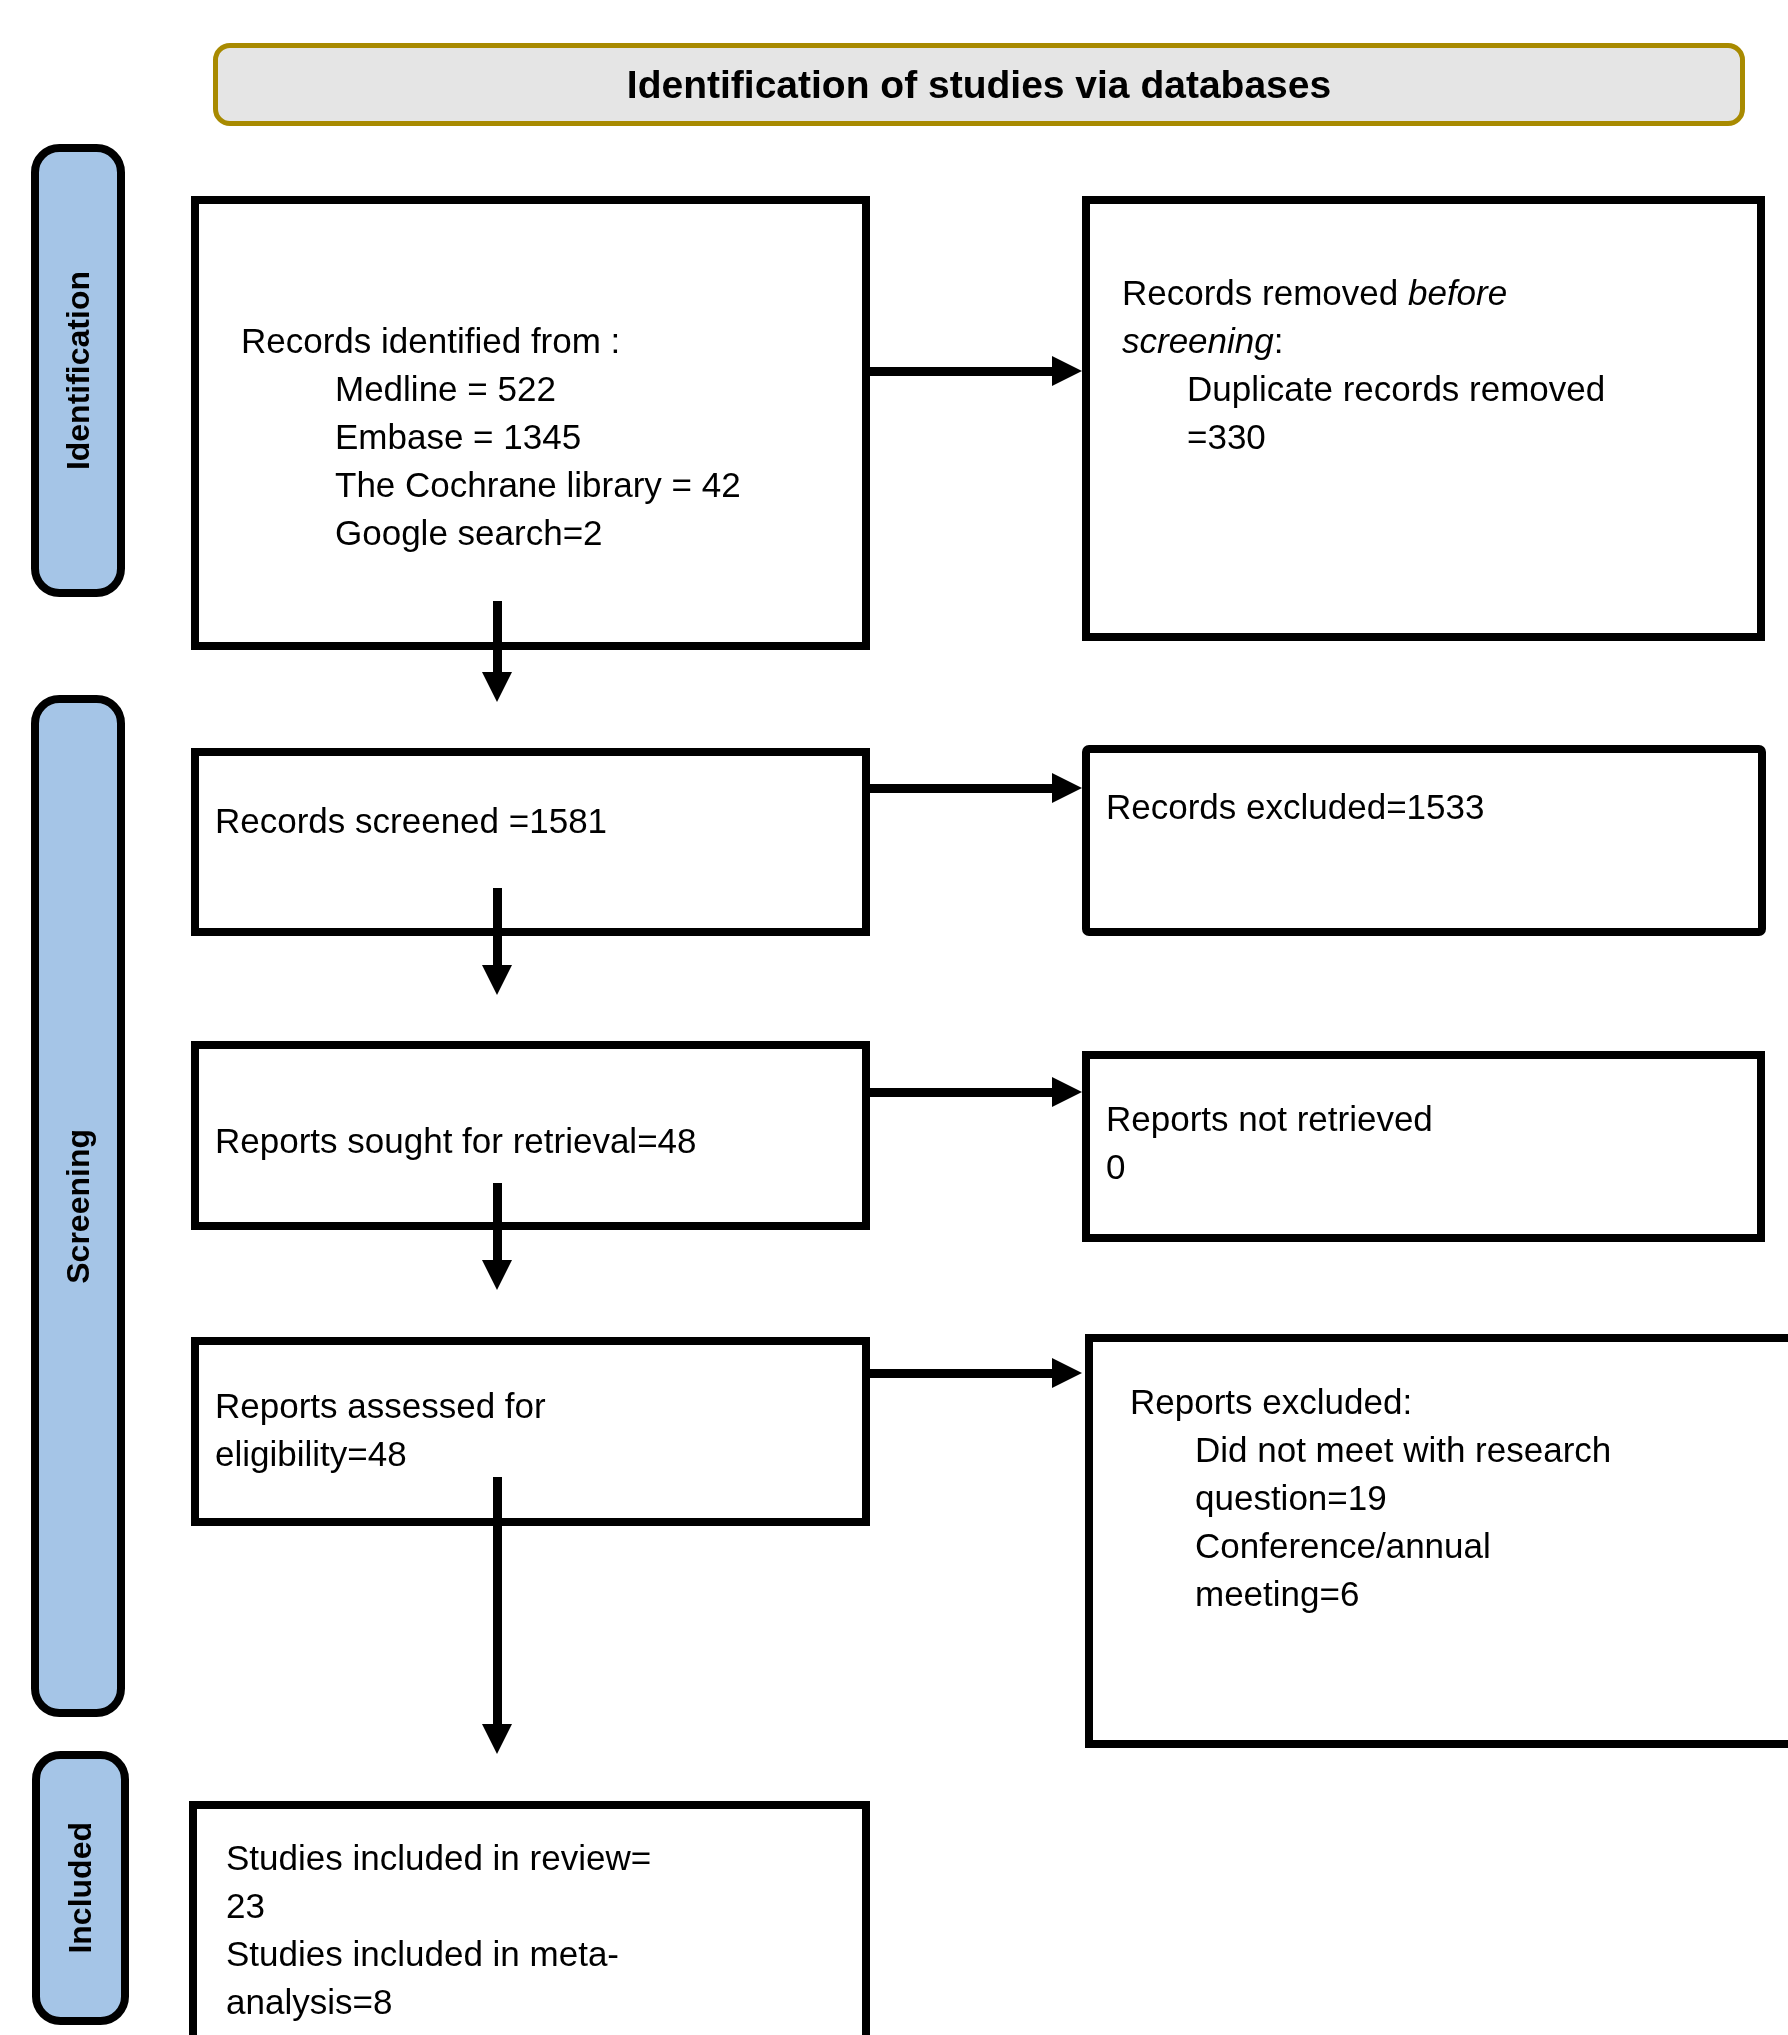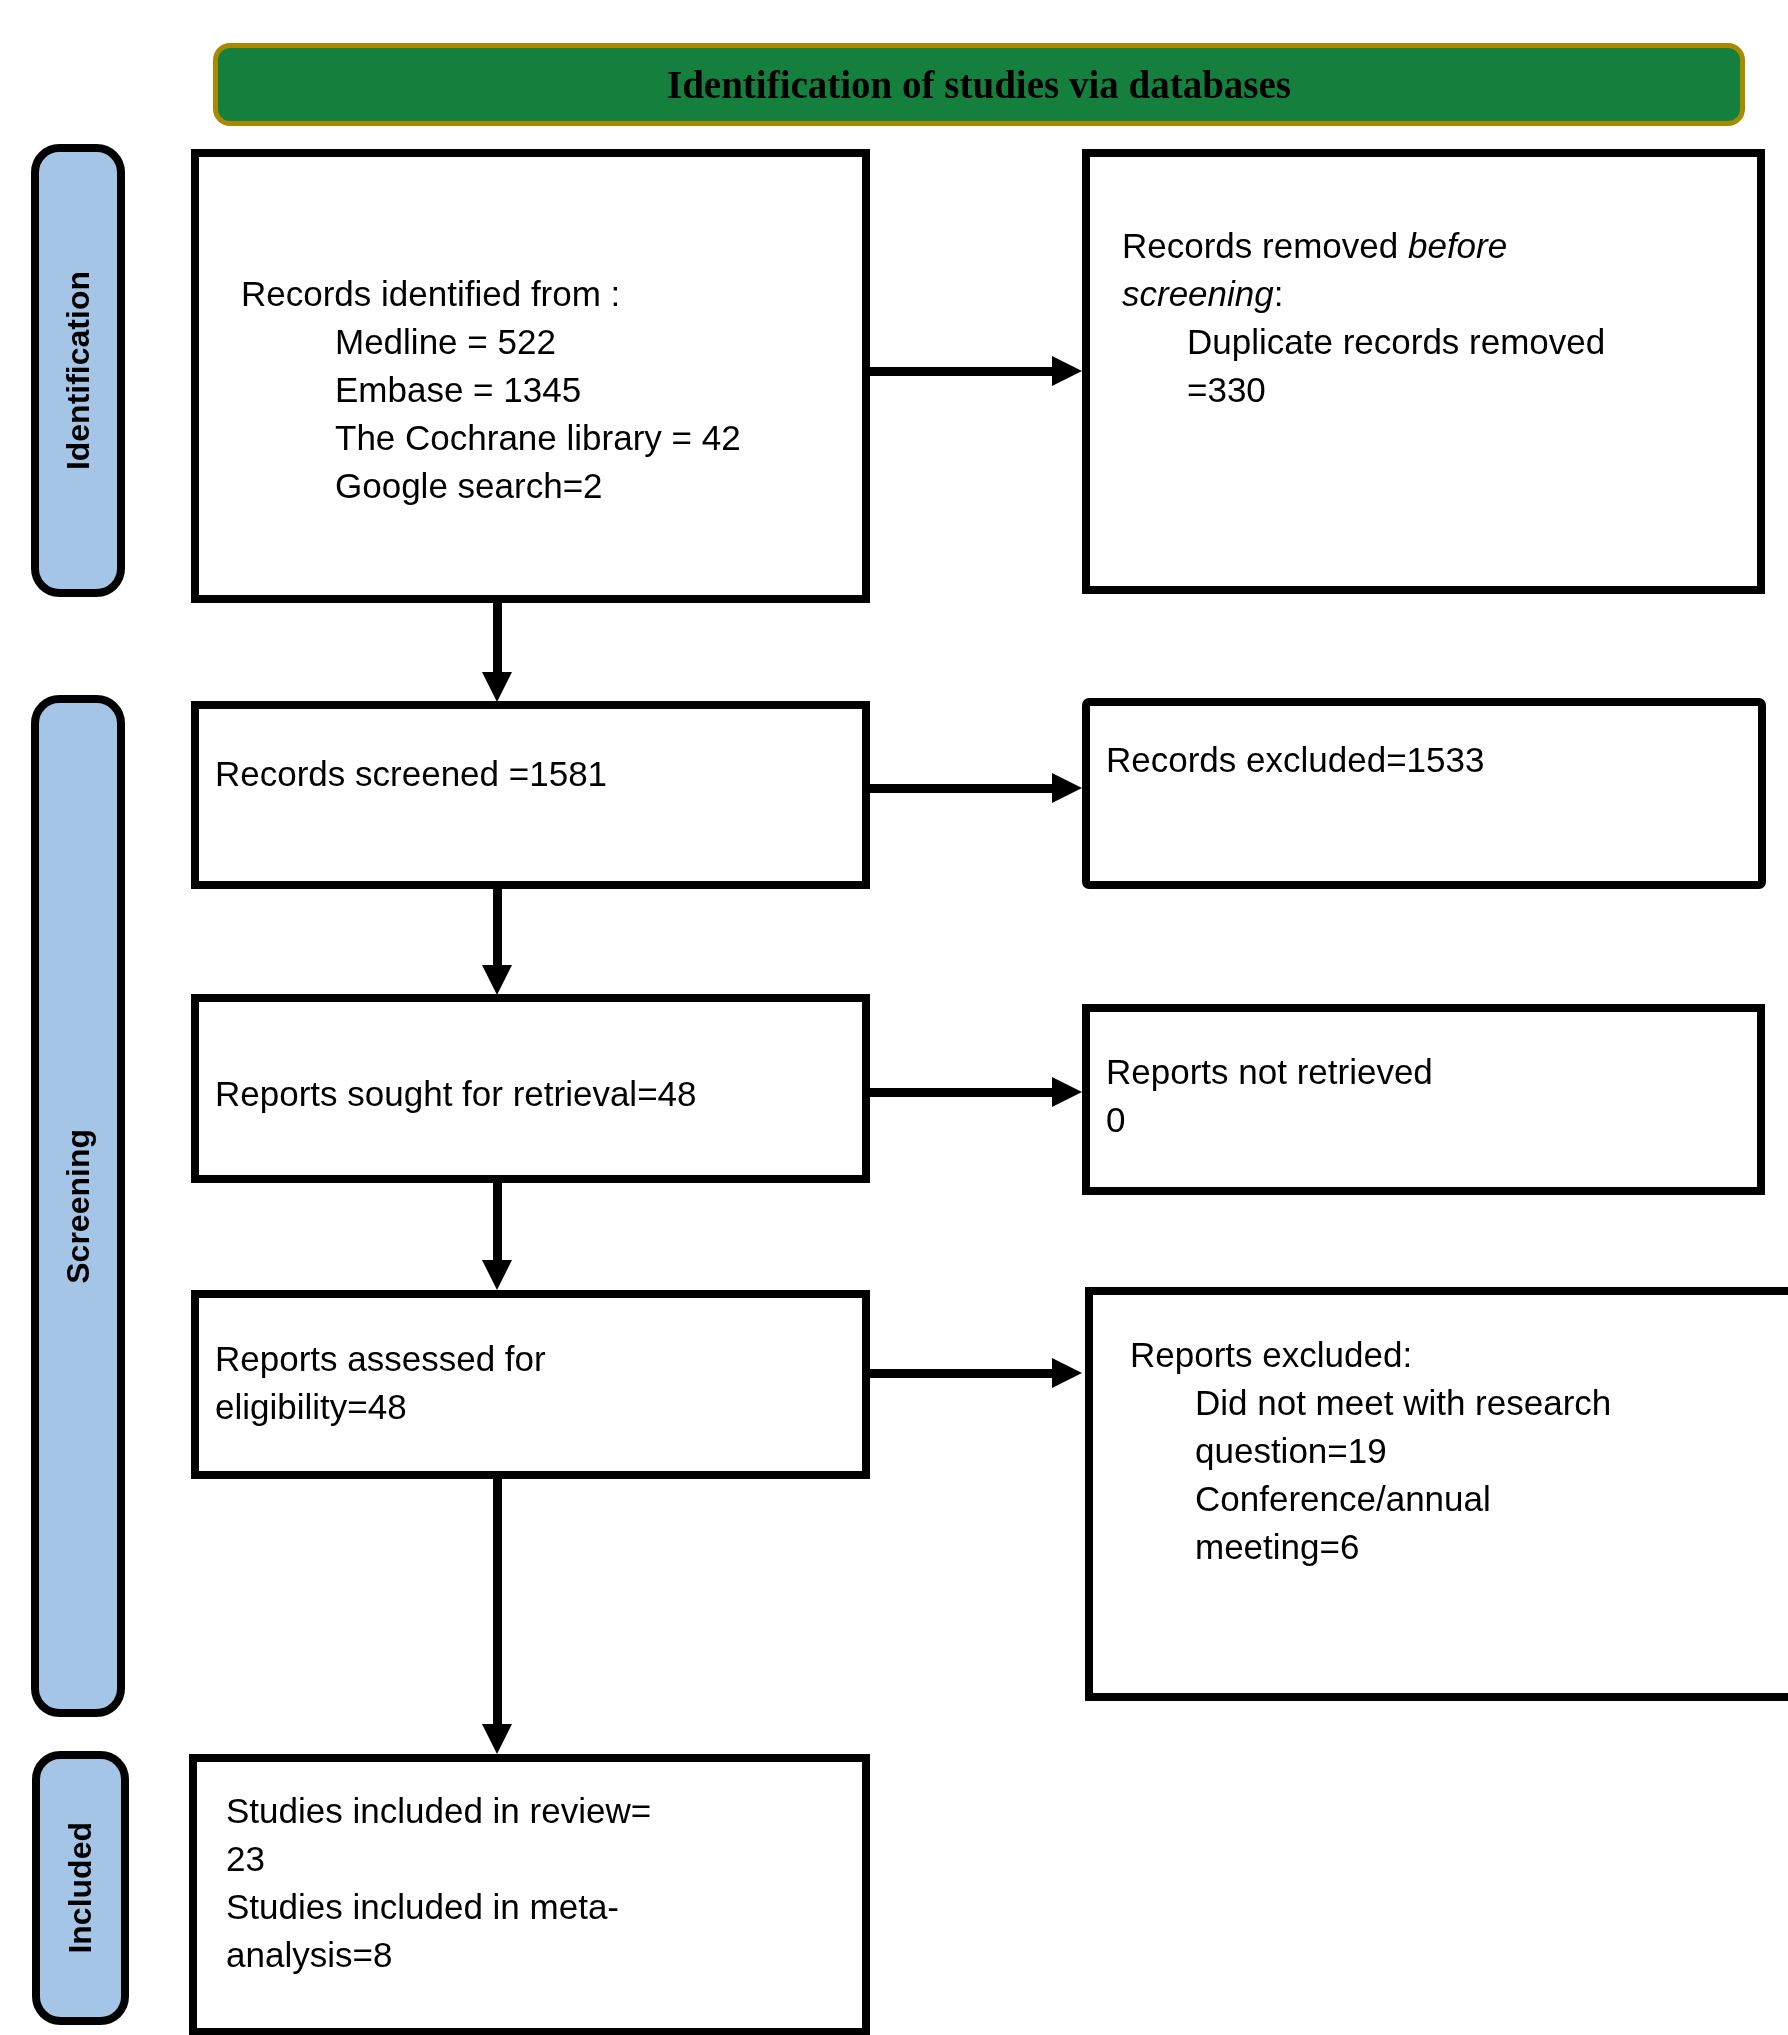--- a/index.html
+++ b/index.html
@@ -4,43 +4,43 @@
 <style>
   html, body { margin:0; padding:0; background:#ffffff; }
   .canvas {
     position:relative; width:1788px; height:2035px; background:#ffffff;
     font-family:"Liberation Sans", sans-serif; color:#000;
   }
 
   
   .banner {
     position:absolute; left:213px; top:43px; width:1532px; height:83px;
-    background:#15803d; border:5.8px solid #A88A00; border-radius:17px;
-    box-sizing:border-box; display:flex; align-items:center; justify-content:center;font-family:Liberation Serif, serif;
+    background:#e5e5e5; border:5.8px solid #A88A00; border-radius:17px;
+    box-sizing:border-box; display:flex; align-items:center; justify-content:center;
   }
   .banner-text { font-size:39px; font-weight:bold; }
 
   
   .stage {
     position:absolute; background:#A5C5E7; border:8.4px solid #000000;
     border-radius:28.4px; box-sizing:border-box;
     display:flex; align-items:center; justify-content:center;
   }
   .stage-identification { left:31px;  top:144px;  width:94px; height:453px; }
   .stage-screening      { left:31px;  top:695px; width:94px; height:1022px; }
   .stage-included       { left:32px;  top:1751px; width:97px; height:274px; }
   .vtext {
     writing-mode:vertical-rl; transform:rotate(180deg);
     font-size:32px; font-weight:bold; white-space:nowrap;
   }
 
   
   .box {
     position:absolute; background:#ffffff; border:8.4px solid #000000;
-    box-sizing:border-box; font-size:35px; line-height:48px;
+    box-sizing:border-box; font-size:35px; line-height:48px;margin-top:47px;
   }
   .b1 { left:191px;  top:149px;  width:679px; height:454px; padding:113px 16px 12px 42px; }
   .b2 { left:191px;  top:701px; width:679px; height:188px; padding:41px 13px 0 16px; }
   .b3 { left:191px;  top:994px; width:679px; height:189px; padding:68px 13px 0 16px; }
   .b4 { left:191px;  top:1290px; width:679px; height:189px; padding:37px 13px 0 16px; }
   .b5 { left:189px;  top:1754px; width:681px; height:282px; padding:24.6px 13px 0 29px; }
   .r1 { left:1082px; top:149px;  width:683px; height:445px; padding:65px 19.4px 0 32px; }
   .r2 { left:1082px; top:698px; width:684px; height:191px; padding:30px 13px 0 16px;border-radius:7px; }
   .r3 { left:1082px; top:1004px; width:683px; height:191px; padding:36px 13px 0 16px; }
   .r4 { left:1085px; top:1287px; width:800px; height:414px; padding:36px 19.4px 0 37px; }

